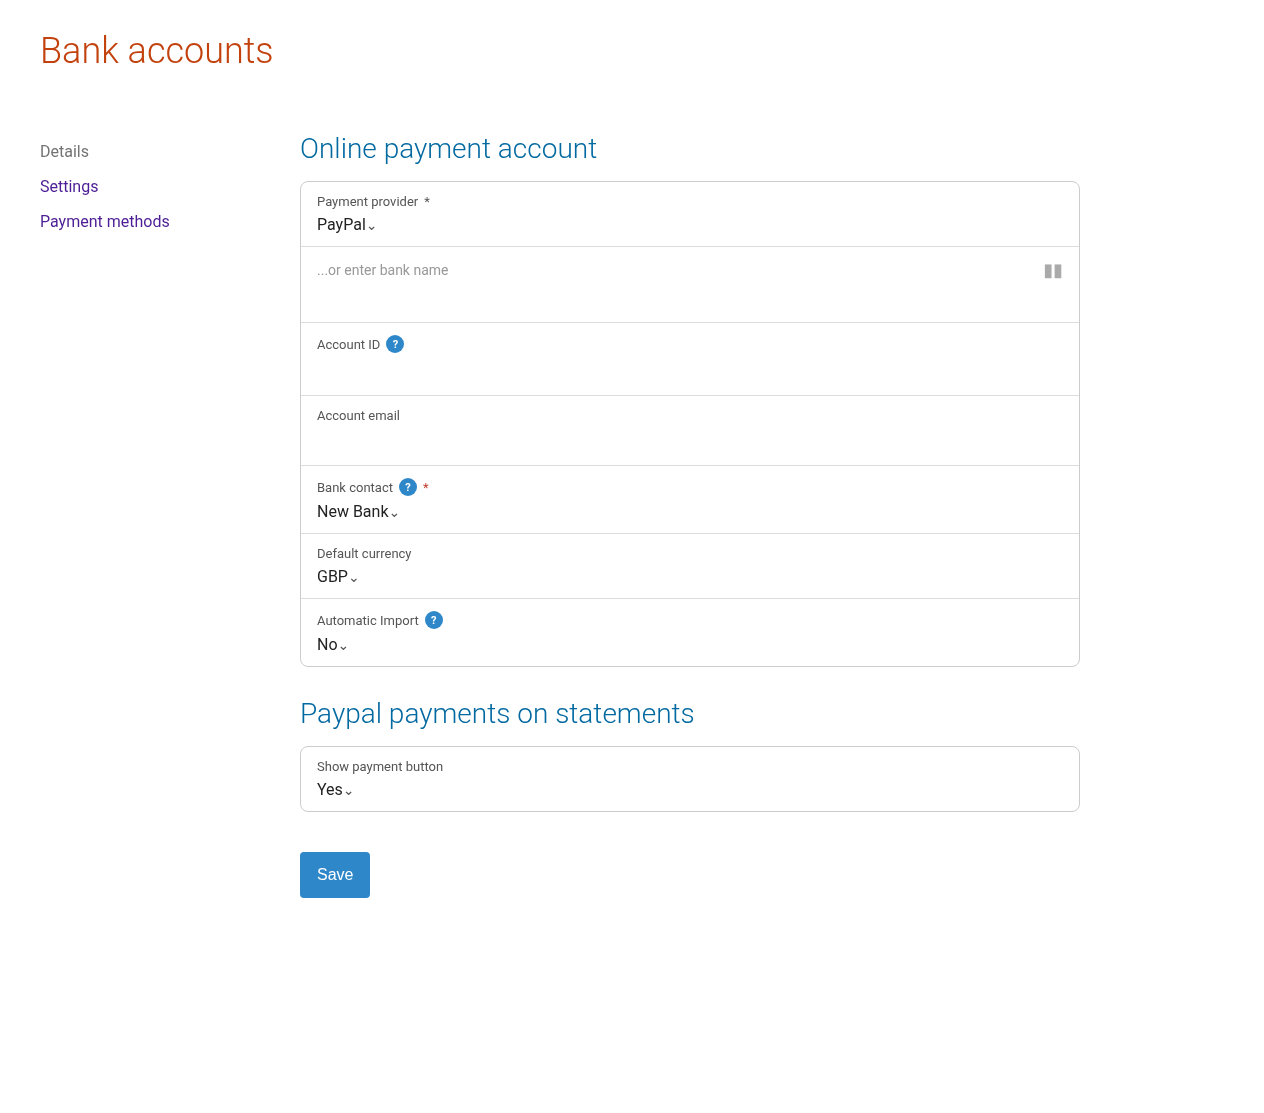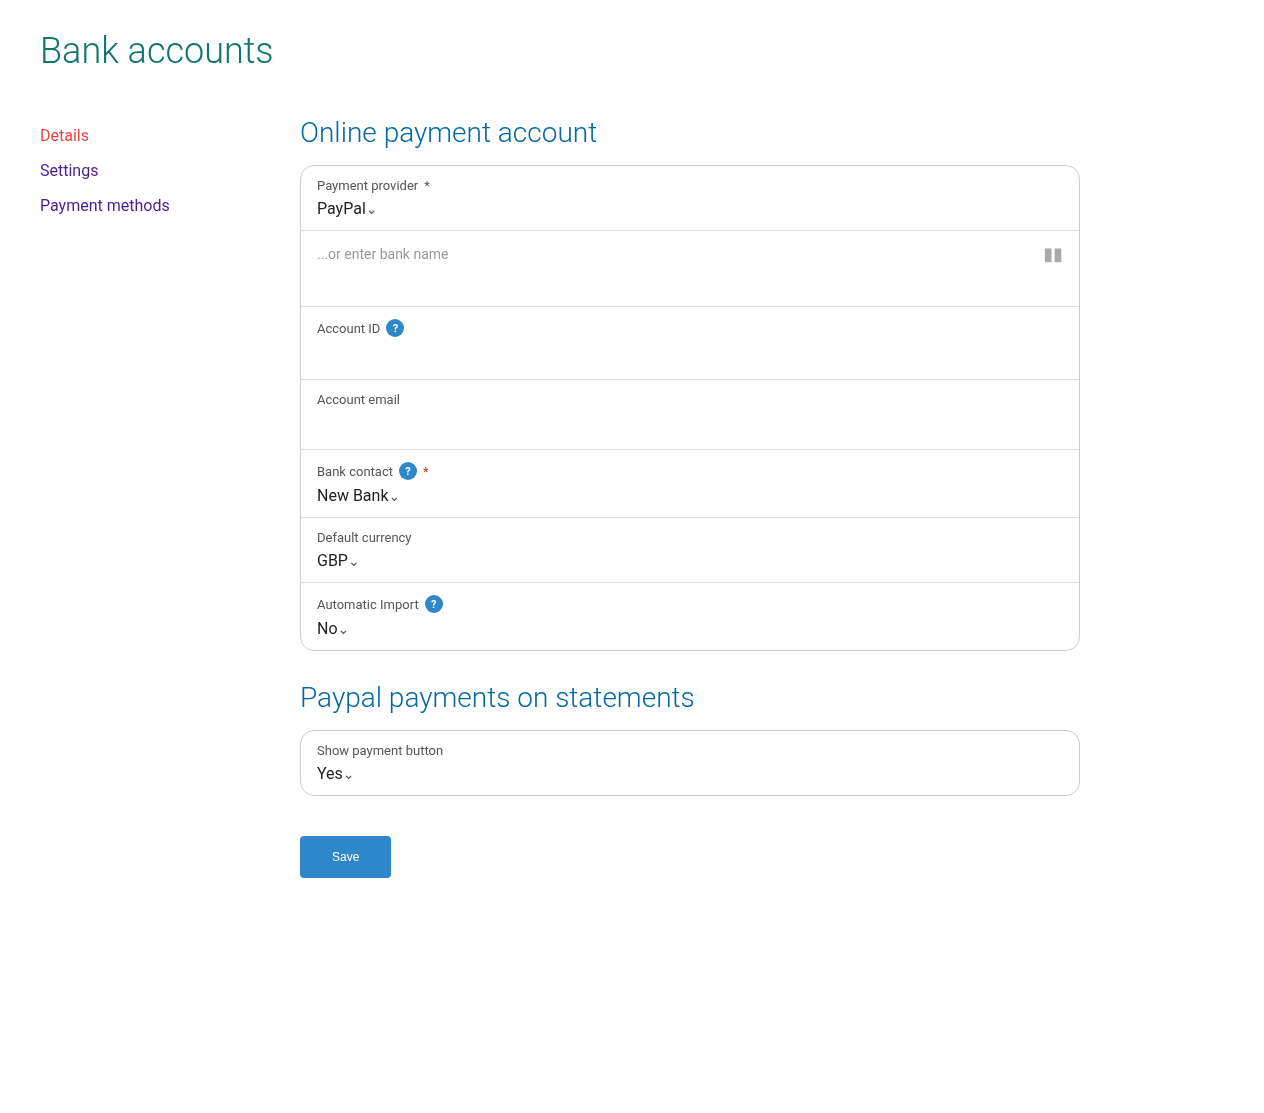--- a/index.html
+++ b/index.html
@@ -9,59 +9,59 @@
       color: #333;
       font-size: 16px;
     }
     .page-wrapper {
       max-width: 1264px;
       padding: 30px 40px;
     }
     .page-title {
       font-size: 36px;
       font-weight: 300;
-      color: #0f766e;
-      margin-bottom: 44px;
+      color: #c2410c;
+      margin-bottom: 60px;
     }
     .layout {
       display: flex;
       gap: 40px;
     }
     .sidebar {
       width: 220px;
       flex-shrink: 0;
       padding-top: 10px;
     }
     .sidebar-item {
       display: block;
       margin-bottom: 16px;
       font-size: 16px;
       cursor: pointer;
       text-decoration: none;
     }
     .sidebar-item.plain {
-      color: #ef4444;
+      color: #737373;
       cursor: default;
     }
     .sidebar-item.link {
       color: #4c1d95;
     }
     .main-content {
       flex: 1;
       max-width: 780px;
     }
     .section-title {
       font-size: 28px;
       font-weight: 300;
       color: #0369a1;
       margin-bottom: 16px;
     }
     .form-panel {
       border: 1px solid #ccc;
-      border-radius: 14px;
+      border-radius: 8px;
       margin-bottom: 30px;
       overflow: hidden;
     }
     .form-field {
       border-bottom: 1px solid #ddd;
       padding: 12px 16px;
       position: relative;
     }
     .form-field:last-child {
       border-bottom: none;
@@ -119,22 +119,22 @@
       font-size: 18px;
       margin-left: auto;
     }
     .empty-input {
       min-height: 24px;
     }
     .save-button {
       background: #2d87c8;
       color: #fff;
       border: none;
-      padding: 14px 32px;
-      font-size: 12px;
+      padding: 14px 17px;
+      font-size: 16px;
       border-radius: 4px;
       cursor: pointer;
       font-weight: 500;
       margin-top: 10px;
     }
     .dropdown-field {
       cursor: pointer;
     }
   </style>
 </head>

